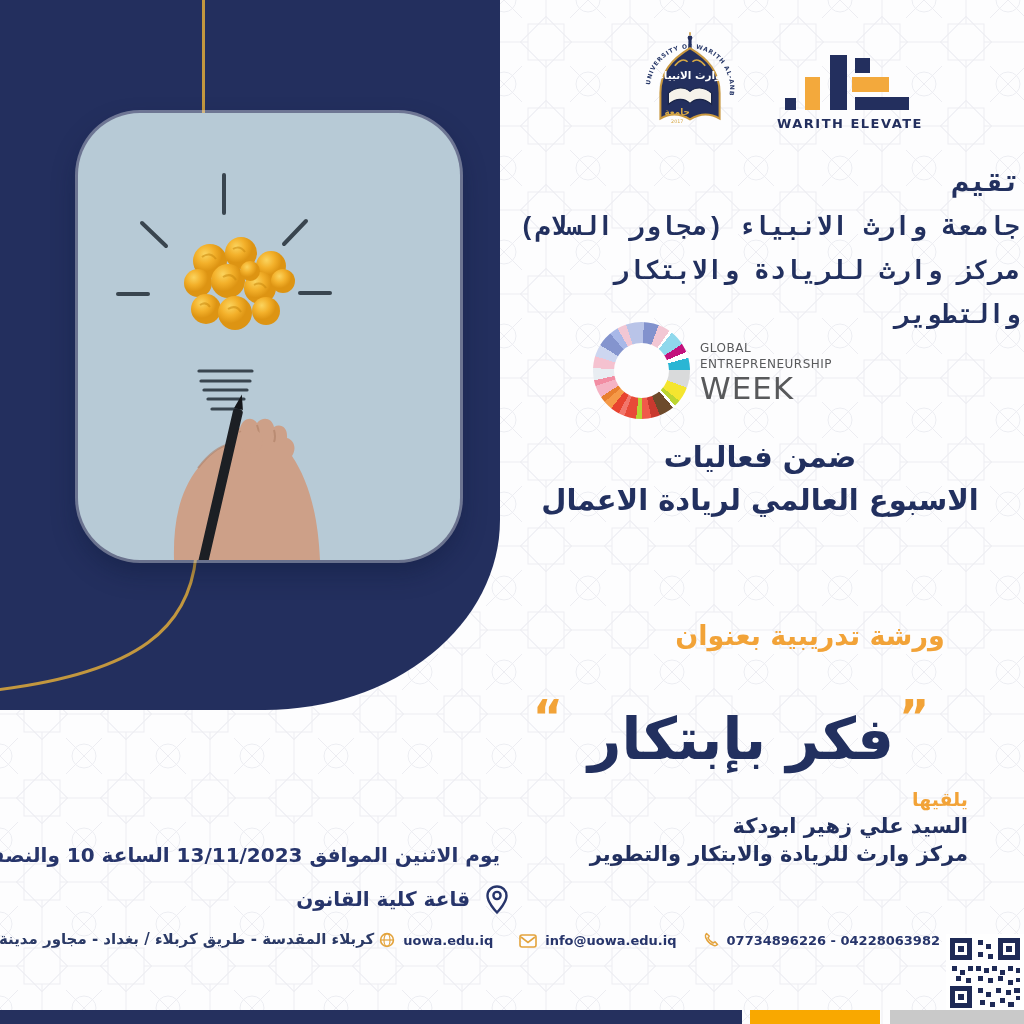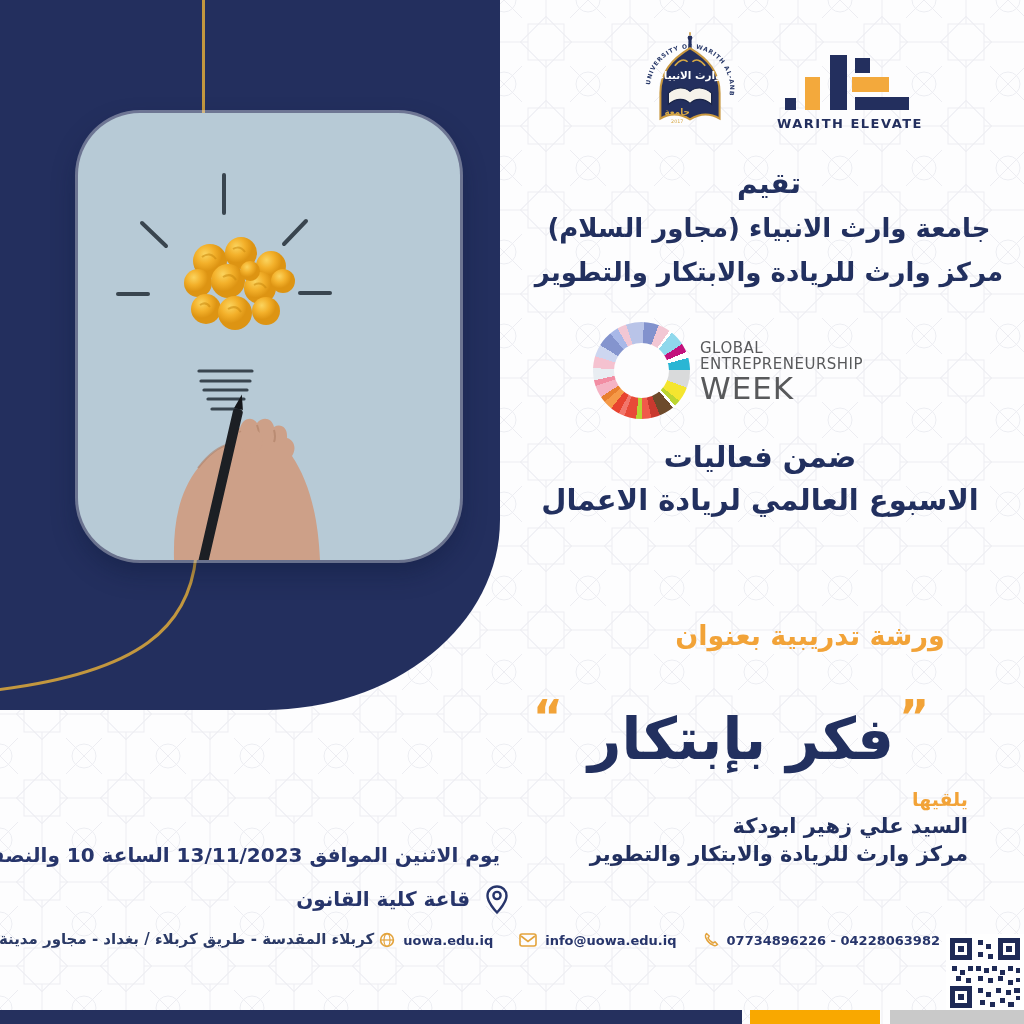--- a/index.html
+++ b/index.html
@@ -22,33 +22,33 @@
   
   .uni-logo{position:absolute;left:638px;top:26px;z-index:4;}
   .elevate{position:absolute;left:775px;top:50px;width:150px;height:90px;z-index:4;}
   .elevate .bar{position:absolute;}
   .elevate-label{
     position:absolute;left:0;top:66px;width:150px;text-align:center;
     font-size:13px;font-weight:bold;letter-spacing:1.5px;color:#232f5e;white-space:nowrap;
   }
   .organizer{
     position:absolute;left:518px;top:162px;width:502px;z-index:4;
-    text-align:center;color:#22305f;font-weight:bold;direction:rtl;
+    text-align:right;color:#22305f;font-weight:bold;direction:rtl;font-family:Liberation Mono, monospace;
   }
   .organizer .l1{font-size:28px;line-height:44px;}
   .organizer .l2,.organizer .l3{font-size:26px;line-height:44px;}
   .gew{position:absolute;left:593px;top:318px;z-index:4;}
   .gew-ring{
     position:absolute;left:0;top:4px;width:97px;height:97px;border-radius:50%;
     transform:rotate(-8deg);
     background:conic-gradient(#b9c4e8 0 3%,#8292cd 3% 8%,#f2c7d4 8% 12%,#ffffff 12% 13%,#8fd8ec 13% 18%,#c2117c 18% 21%,#ffffff 21% 23%,#2ab6d4 23% 27%,#d9dadb 27% 33%,#f5e52f 33% 38%,#bcd531 38% 40%,#ffffff 40% 41%,#6d4a2b 41% 46%,#c9392f 46% 49%,#f0594a 49% 52%,#b8d434 52% 54%,#e84a38 54% 58%,#f2766b 58% 60%,#e8432f 60% 63%,#f59a48 63% 66%,#e87f2e 66% 68%,#f5b3c4 68% 72%,#f28da3 72% 74%,#e9edf2 74% 78%,#f5c2d0 78% 82%,#cdd6f0 82% 86%,#8494ce 86% 91%,#a8b8e8 91% 94%,#f2c7d4 94% 97%,#b9c4e8 97% 100%);
   }
   .gew-ring-hole{position:absolute;left:21px;top:21px;width:55px;height:55px;border-radius:50%;background:#fdfdfe;}
   .gew-text{position:absolute;left:107px;top:22px;color:#58595b;white-space:nowrap;}
-  .gew-text .g1,.gew-text .g2{font-size:15px;line-height:16px;letter-spacing:.5px;}
+  .gew-text .g1,.gew-text .g2{font-size:12px;line-height:16px;letter-spacing:.5px;}
   .gew-text .g3{font-size:31px;line-height:32px;letter-spacing:1px;}
   .context{
     position:absolute;left:505px;top:436px;width:510px;z-index:4;direction:rtl;
     text-align:center;color:#22305f;font-weight:bold;
   }
   .context .c1,.context .c2{font-size:29px;line-height:43px;}
   .kicker{
     position:absolute;left:600px;top:620px;width:420px;z-index:4;direction:rtl;
     text-align:center;color:#f2a338;font-weight:bold;font-size:27px;
   }
@@ -69,21 +69,21 @@
   .schedule{position:absolute;left:20px;top:840px;width:492px;z-index:4;direction:rtl;}
   .sch-row{display:flex;align-items:center;gap:12px;margin-bottom:14px;}
   .sch-text{color:#27356b;font-weight:bold;font-size:20px;white-space:nowrap;}
   
   .footer-block{
     position:absolute;right:84px;top:930px;z-index:4;display:flex;flex-direction:row;
     align-items:flex-end;gap:5px;
   }
   .addr-ar{direction:rtl;color:#2b3a66;font-weight:bold;font-size:15px;white-space:nowrap;}
   .addr-en{color:#6a7382;font-size:12.5px;white-space:nowrap;}
-  .contact-row{display:flex;align-items:center;gap:8px;color:#27356b;font-weight:bold;font-size:13px;white-space:nowrap;}
+  .contact-row{display:flex;align-items:flex-end;gap:8px;color:#27356b;font-weight:bold;font-size:13px;white-space:nowrap;}
   .contact-row .sep{width:10px;}
   .qr{position:absolute;left:946px;top:934px;z-index:4;}
   .bar-strip{position:absolute;top:1010px;height:14px;z-index:4;}
   .bar-navy{left:0;width:742px;background:#25305e;}
   .bar-orange{left:750px;width:130px;background:#f9a800;}
   .bar-gray{left:890px;width:134px;background:#c9c9c9;}
 </style>
 </head>
 <body>
 

